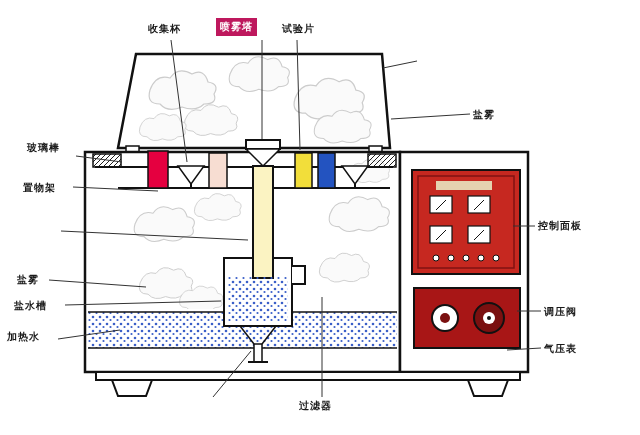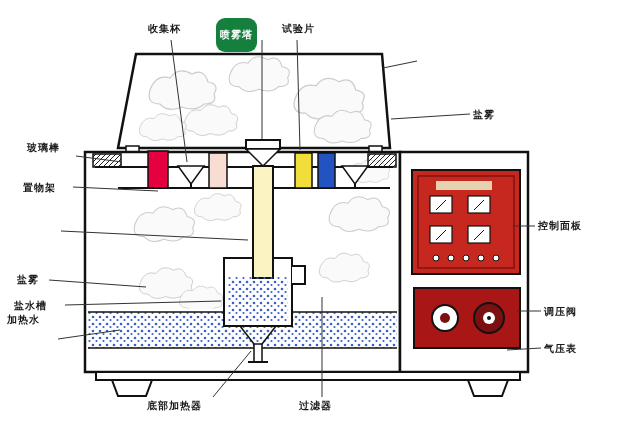--- a/index.html
+++ b/index.html
@@ -2,21 +2,21 @@
 <html><head>
 <meta charset="utf-8">
 <style>
   * { margin:0; padding:0; box-sizing:border-box; }
   html,body { background:#ffffff; }
   body { font-family:"Liberation Sans","DejaVu Sans",sans-serif; }
   .stage { position:relative; width:640px; height:435px; background:#fff; overflow:hidden; }
   .stage svg { position:absolute; left:0; top:0; }
   .lbl { position:absolute; font-size:10px; font-weight:bold; color:#1a1a1a;
          letter-spacing:1px; white-space:nowrap; line-height:16px; }
-  .lbl.hl { background:#15803d; color:#ffffff; padding:9px 4px;border-radius:9px; }
+  .lbl.hl { background:#be185d; color:#ffffff; padding:1px 4px; }
   .lbl .ln { display:block; line-height:21px; white-space:pre; }
 </style>
 </head>
 <body>
 
 <div class="stage">
 
   <svg width="640" height="435" viewBox="0 0 640 435">
     <defs>
       <pattern id="waterDots" width="7" height="7" patternUnits="userSpaceOnUse">
@@ -173,18 +173,17 @@
 
   <div class="lbl" style="left:473px;top:107px">盐雾</div>
   <div class="lbl" style="left:538px;top:218px">控制面板</div>
   <div class="lbl" style="left:544px;top:304px">调压阀</div>
   <div class="lbl" style="left:544px;top:341px">气压表</div>
 
   <div class="lbl" style="left:27px;top:140px">玻璃棒</div>
   <div class="lbl" style="left:23px;top:180px">置物架</div>
   <div class="lbl" style="left:17px;top:272px">盐雾</div>
   <div class="lbl" style="left:14px;top:298px">盐水槽</div>
-  <div class="lbl" style="left:7px;top:312px">加热水</div>
+  <div class="lbl" style="left:7px;top:329px">加热水</div>
 
-  <div class="lbl" style="left:147px;top:398px">底部加热器</div>
   <div class="lbl" style="left:299px;top:398px">过滤器</div>
 
 </div>
 
 </body></html>

